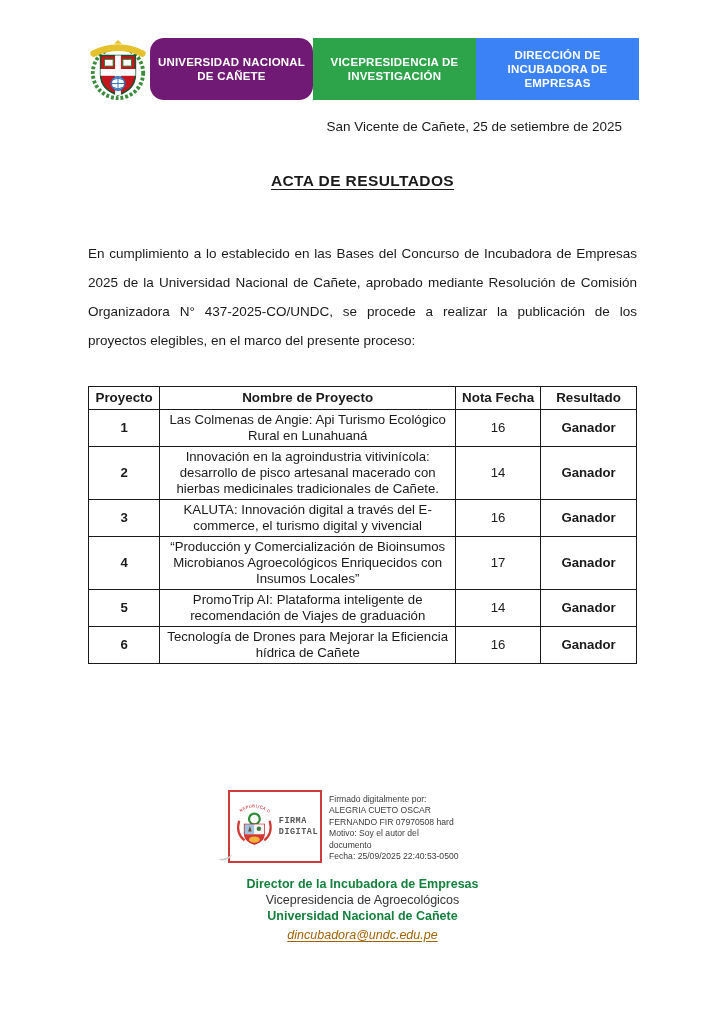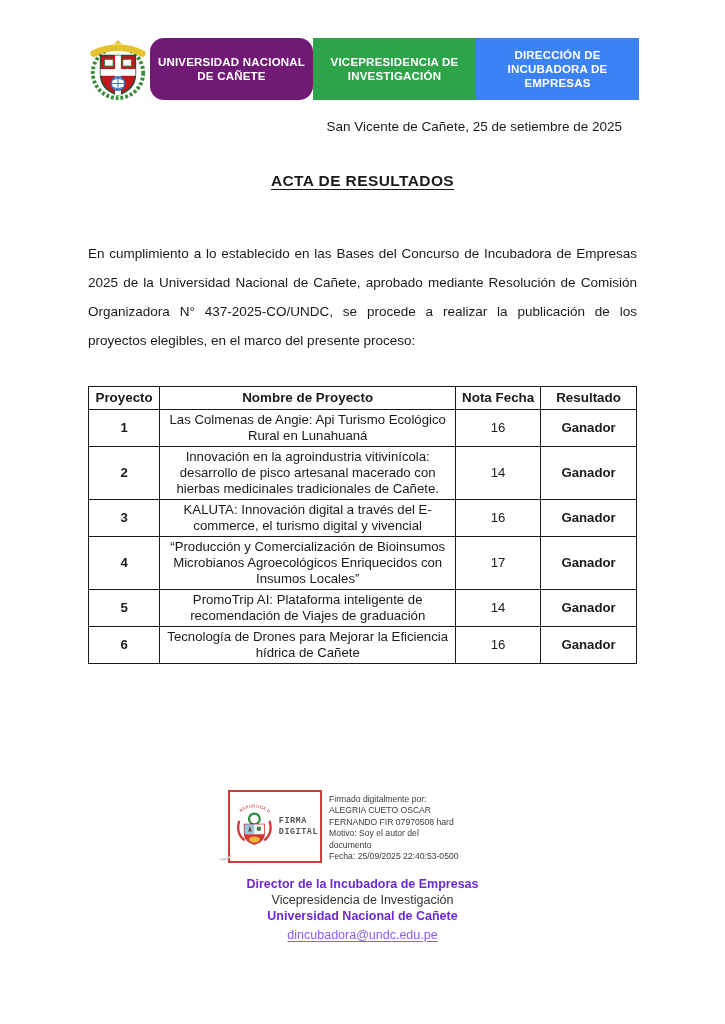--- a/index.html
+++ b/index.html
@@ -151,28 +151,29 @@
   
   .footer-block {
     position: absolute;
     top: 876px;
     left: 0;
     width: 100%;
     text-align: center;
     font-size: 12.5px;
     line-height: 16px;
   }
-  .footer-block .f-bold { font-weight: bold; color: #6d28d9; }
+  .footer-block .f-bold { font-weight: bold; color: #15803d; }
   .footer-block .f-reg  { color: #333333; }
   .footer-block .f-mail { margin-top: 3px; }
   .footer-block a {
-    color: #8b5cf6;
+    color: #a16207;
     text-decoration: underline;
     text-underline-offset: 2px;
     cursor: pointer;
+    font-style: italic;
   }
 </style>
 </head>
 <body>
 
 <div class="page">
 
   <div class="header-row">
     <div class="logo-wrap">
       <svg width="62" height="62" viewBox="0 0 64 64">
@@ -311,20 +312,20 @@
       <div>FERNANDO FIR 07970508 hard</div>
       <div>Motivo: Soy el autor del</div>
       <div>documento</div>
       <div>Fecha: 25/09/2025 22:40:53-0500</div>
     </div>
   </div>
   <div class="pen-mark"></div>
 
   <div class="footer-block">
     <div class="f-bold">Director de la Incubadora de Empresas</div>
-    <div class="f-reg">Vicepresidencia de Investigación</div>
+    <div class="f-reg">Vicepresidencia de Agroecológicos</div>
     <div class="f-bold">Universidad Nacional de Cañete</div>
     <div class="f-mail">
       <a>dincubadora@undc.edu.pe</a>
     </div>
   </div>
 
 </div>
 
 </body></html>

